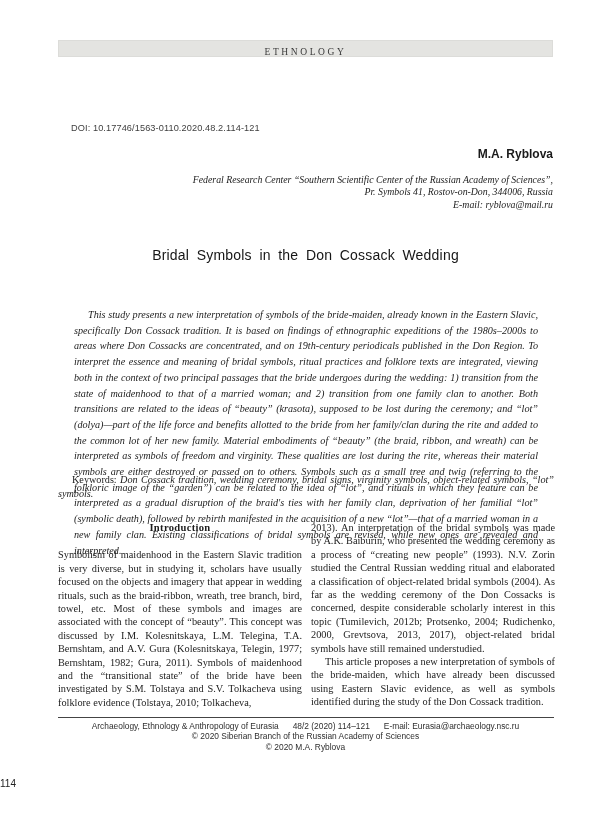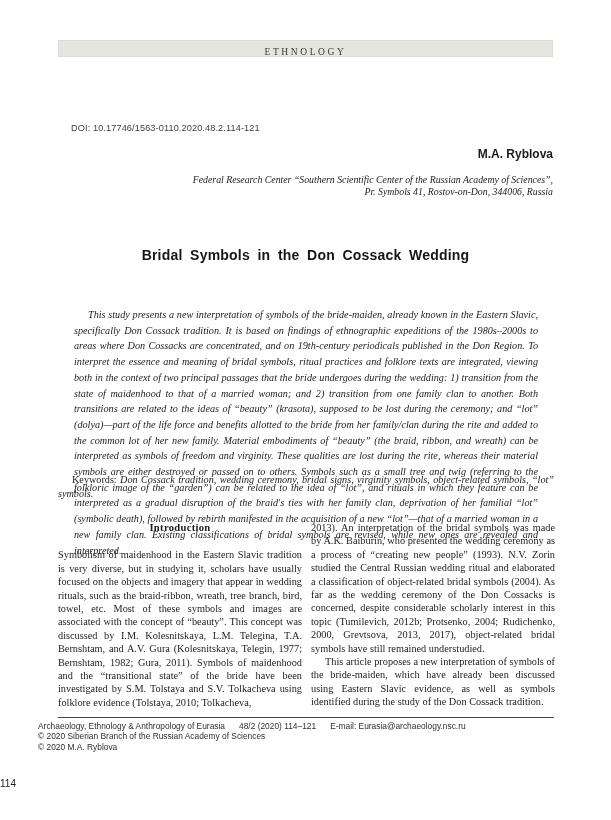--- a/index.html
+++ b/index.html
@@ -56,21 +56,21 @@
     line-height: 12.4px;
     color: #222;
   }
   
   .title {
     position: absolute;
     left: 58px; top: 247px;
     width: 495px;
     text-align: center;
     font-family: "Liberation Sans", sans-serif;
-    font-weight: bold;
+    font-weight: normal;
     font-size: 14px;
     letter-spacing: 0.2px;
     word-spacing: 3.5px;
     color: #161616;
   }
   
   .abstract {
     position: absolute;
     left: 58px; top: 291px;
     width: 496px;
@@ -119,21 +119,21 @@
   .footer-rule {
     position: absolute;
     left: 58px; top: 717px;
     width: 496px; height: 0;
     border-top: 0.8px solid #444;
   }
   .footer {
     position: absolute;
     left: 38px; top: 721px;
     width: 535px;
-    text-align: left;
+    text-align: center;
     font-family: "Liberation Sans", sans-serif;
     font-size: 8.4px;
     line-height: 10.3px;
     color: #2e2e2e;
   }
   .footer .gap { display: inline-block; width: 14px; }
   .page-number {
     position: absolute;
     left: 0; top: 778px;
     width: 611px;
@@ -150,20 +150,21 @@
   <div class="header-band">
     <span>ETHNOLOGY</span>
   </div>
 
   <div class="doi">DOI: 10.17746/1563-0110.2020.48.2.114-121</div>
 
   <div class="author-block">
     <div class="author-name">M.A. Ryblova</div>
     <div class="affiliation-line">Federal Research Center “Southern Scientific Center of the Russian Academy of Sciences”,</div>
     <div class="affiliation-line">Pr. Symbols 41, Rostov-on-Don, 344006, Russia</div>
+    <div class="affiliation-line">E-mail: ryblova@mail.ru</div>
   </div>
 
   <div class="title">Bridal Symbols in the Don Cossack Wedding</div>
 
   <div class="abstract">
     <p>This study presents a new interpretation of symbols of the bride-maiden, already known in the Eastern Slavic, specifically Don Cossack tradition. It is based on findings of ethnographic expeditions of the 1980s–2000s to areas where Don Cossacks are concentrated, and on 19th-century periodicals published in the Don Region. To interpret the essence and meaning of bridal symbols, ritual practices and folklore texts are integrated, viewing both in the context of two principal passages that the bride undergoes during the wedding: 1) transition from the state of maidenhood to that of a married woman; and 2) transition from one family clan to another. Both transitions are related to the ideas of “beauty” (krasota), supposed to be lost during the ceremony; and “lot” (dolya)—part of the life force and benefits allotted to the bride from her family/clan during the rite and added to the common lot of her new family. Material embodiments of “beauty” (the braid, ribbon, and wreath) can be interpreted as symbols of freedom and virginity. These qualities are lost during the rite, whereas their material symbols are either destroyed or passed on to others. Symbols such as a small tree and twig (referring to the folkloric image of the “garden”) can be related to the idea of “lot”, and rituals in which they feature can be interpreted as a gradual disruption of the braid's ties with her family clan, deprivation of her familial “lot” (symbolic death), followed by rebirth manifested in the acquisition of a new “lot”—that of a married woman in a new family clan. Existing classifications of bridal symbols are revised, while new ones are revealed and interpreted.</p>
   </div>
 
   <div class="keywords">
     <span class="kw-label">Keywords:</span>

